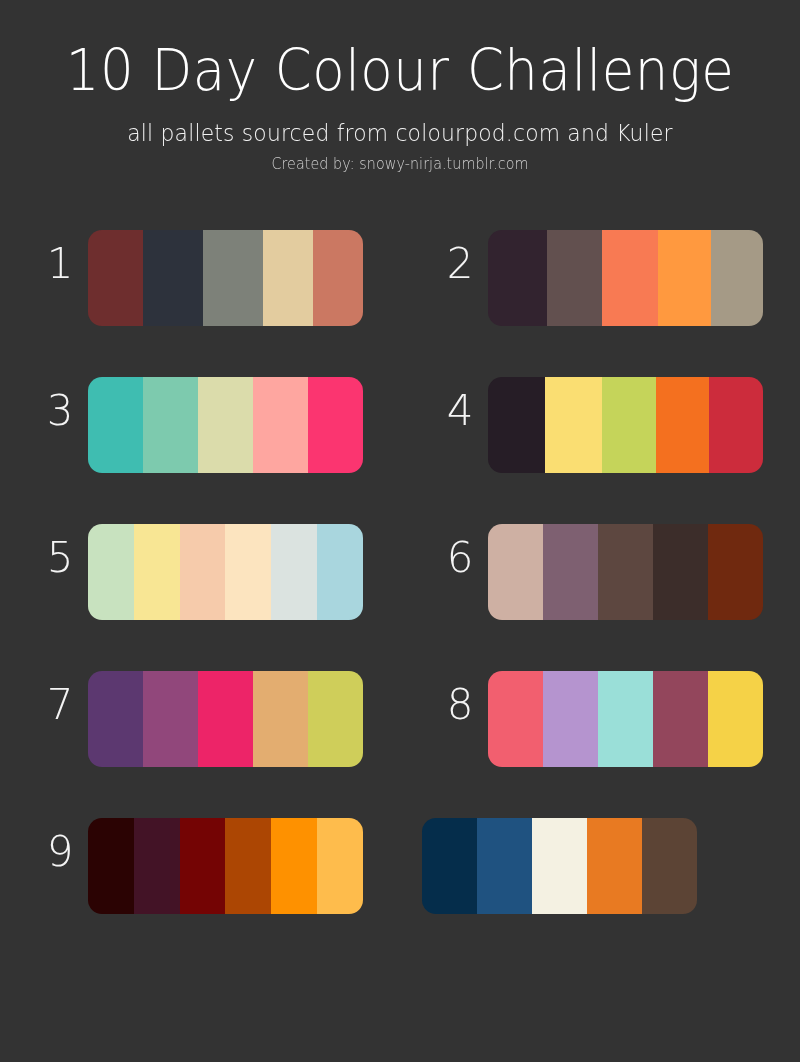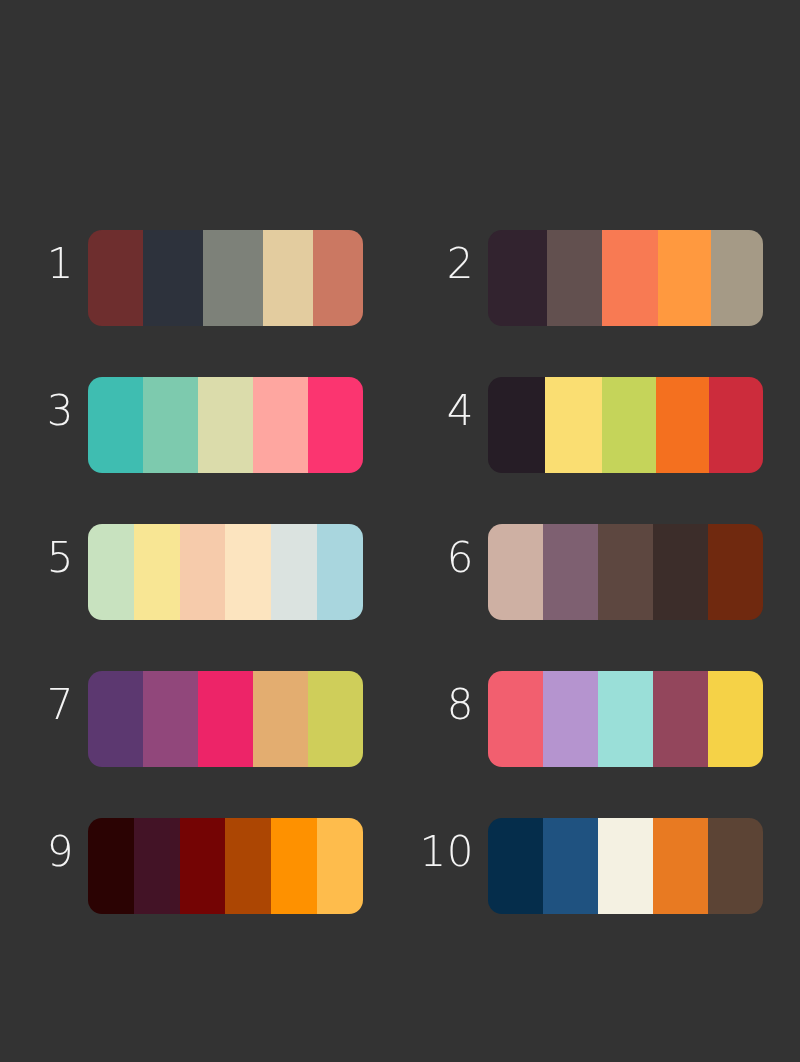--- a/index.html
+++ b/index.html
@@ -108,20 +108,25 @@
   .band {
     height: 100%;
     flex: 1 1 0;
   }
 </style>
 </head>
 <body style="background: rgb(51, 51, 51);">
 
 <div class="poster">
 
+  <div class="header">
+    <h1 class="title">10 Day Colour Challenge</h1>
+    <p class="subtitle">all pallets sourced from colourpod.com and Kuler</p>
+    <p class="credit">Created by: snowy-nirja.tumblr.com</p>
+  </div>
 
   <div class="grid">
       <div class="row">
         <div class="cell cell-left">
           <div class="num">1</div>
           <div class="bar">
             <div class="band" title="#6e2e2e" style="background: rgb(110, 46, 46); flex-grow: 1.03;"></div>
             <div class="band" title="#2d323c" style="background: rgb(45, 50, 60); flex-grow: 1.12;"></div>
             <div class="band" title="#7d8179" style="background: rgb(125, 129, 121); flex-grow: 1.12;"></div>
             <div class="band" title="#e3cc9f" style="background: rgb(227, 204, 159); flex-grow: 0.94;"></div>
@@ -212,21 +217,20 @@
           <div class="bar">
             <div class="band" title="#2b0303" style="background: rgb(43, 3, 3); flex-grow: 1;"></div>
             <div class="band" title="#431326" style="background: rgb(67, 19, 38); flex-grow: 1;"></div>
             <div class="band" title="#740404" style="background: rgb(116, 4, 4); flex-grow: 1;"></div>
             <div class="band" title="#ac4603" style="background: rgb(172, 70, 3); flex-grow: 1;"></div>
             <div class="band" title="#fe9100" style="background: rgb(254, 145, 0); flex-grow: 1;"></div>
             <div class="band" title="#febc4c" style="background: rgb(254, 188, 76); flex-grow: 1;"></div>
           </div>
         </div>
         <div class="cell cell-right">
-          <div class="num wide">10</div>
           <div class="bar">
             <div class="band" title="#052d4b" style="background: rgb(5, 45, 75); flex-grow: 1;"></div>
             <div class="band" title="#1f5280" style="background: rgb(31, 82, 128); flex-grow: 1;"></div>
             <div class="band" title="#f4f1e2" style="background: rgb(244, 241, 226); flex-grow: 1;"></div>
             <div class="band" title="#e87a22" style="background: rgb(232, 122, 34); flex-grow: 1;"></div>
             <div class="band" title="#5c4435" style="background: rgb(92, 68, 53); flex-grow: 1;"></div>
           </div>
         </div>
       </div>
     </div>

